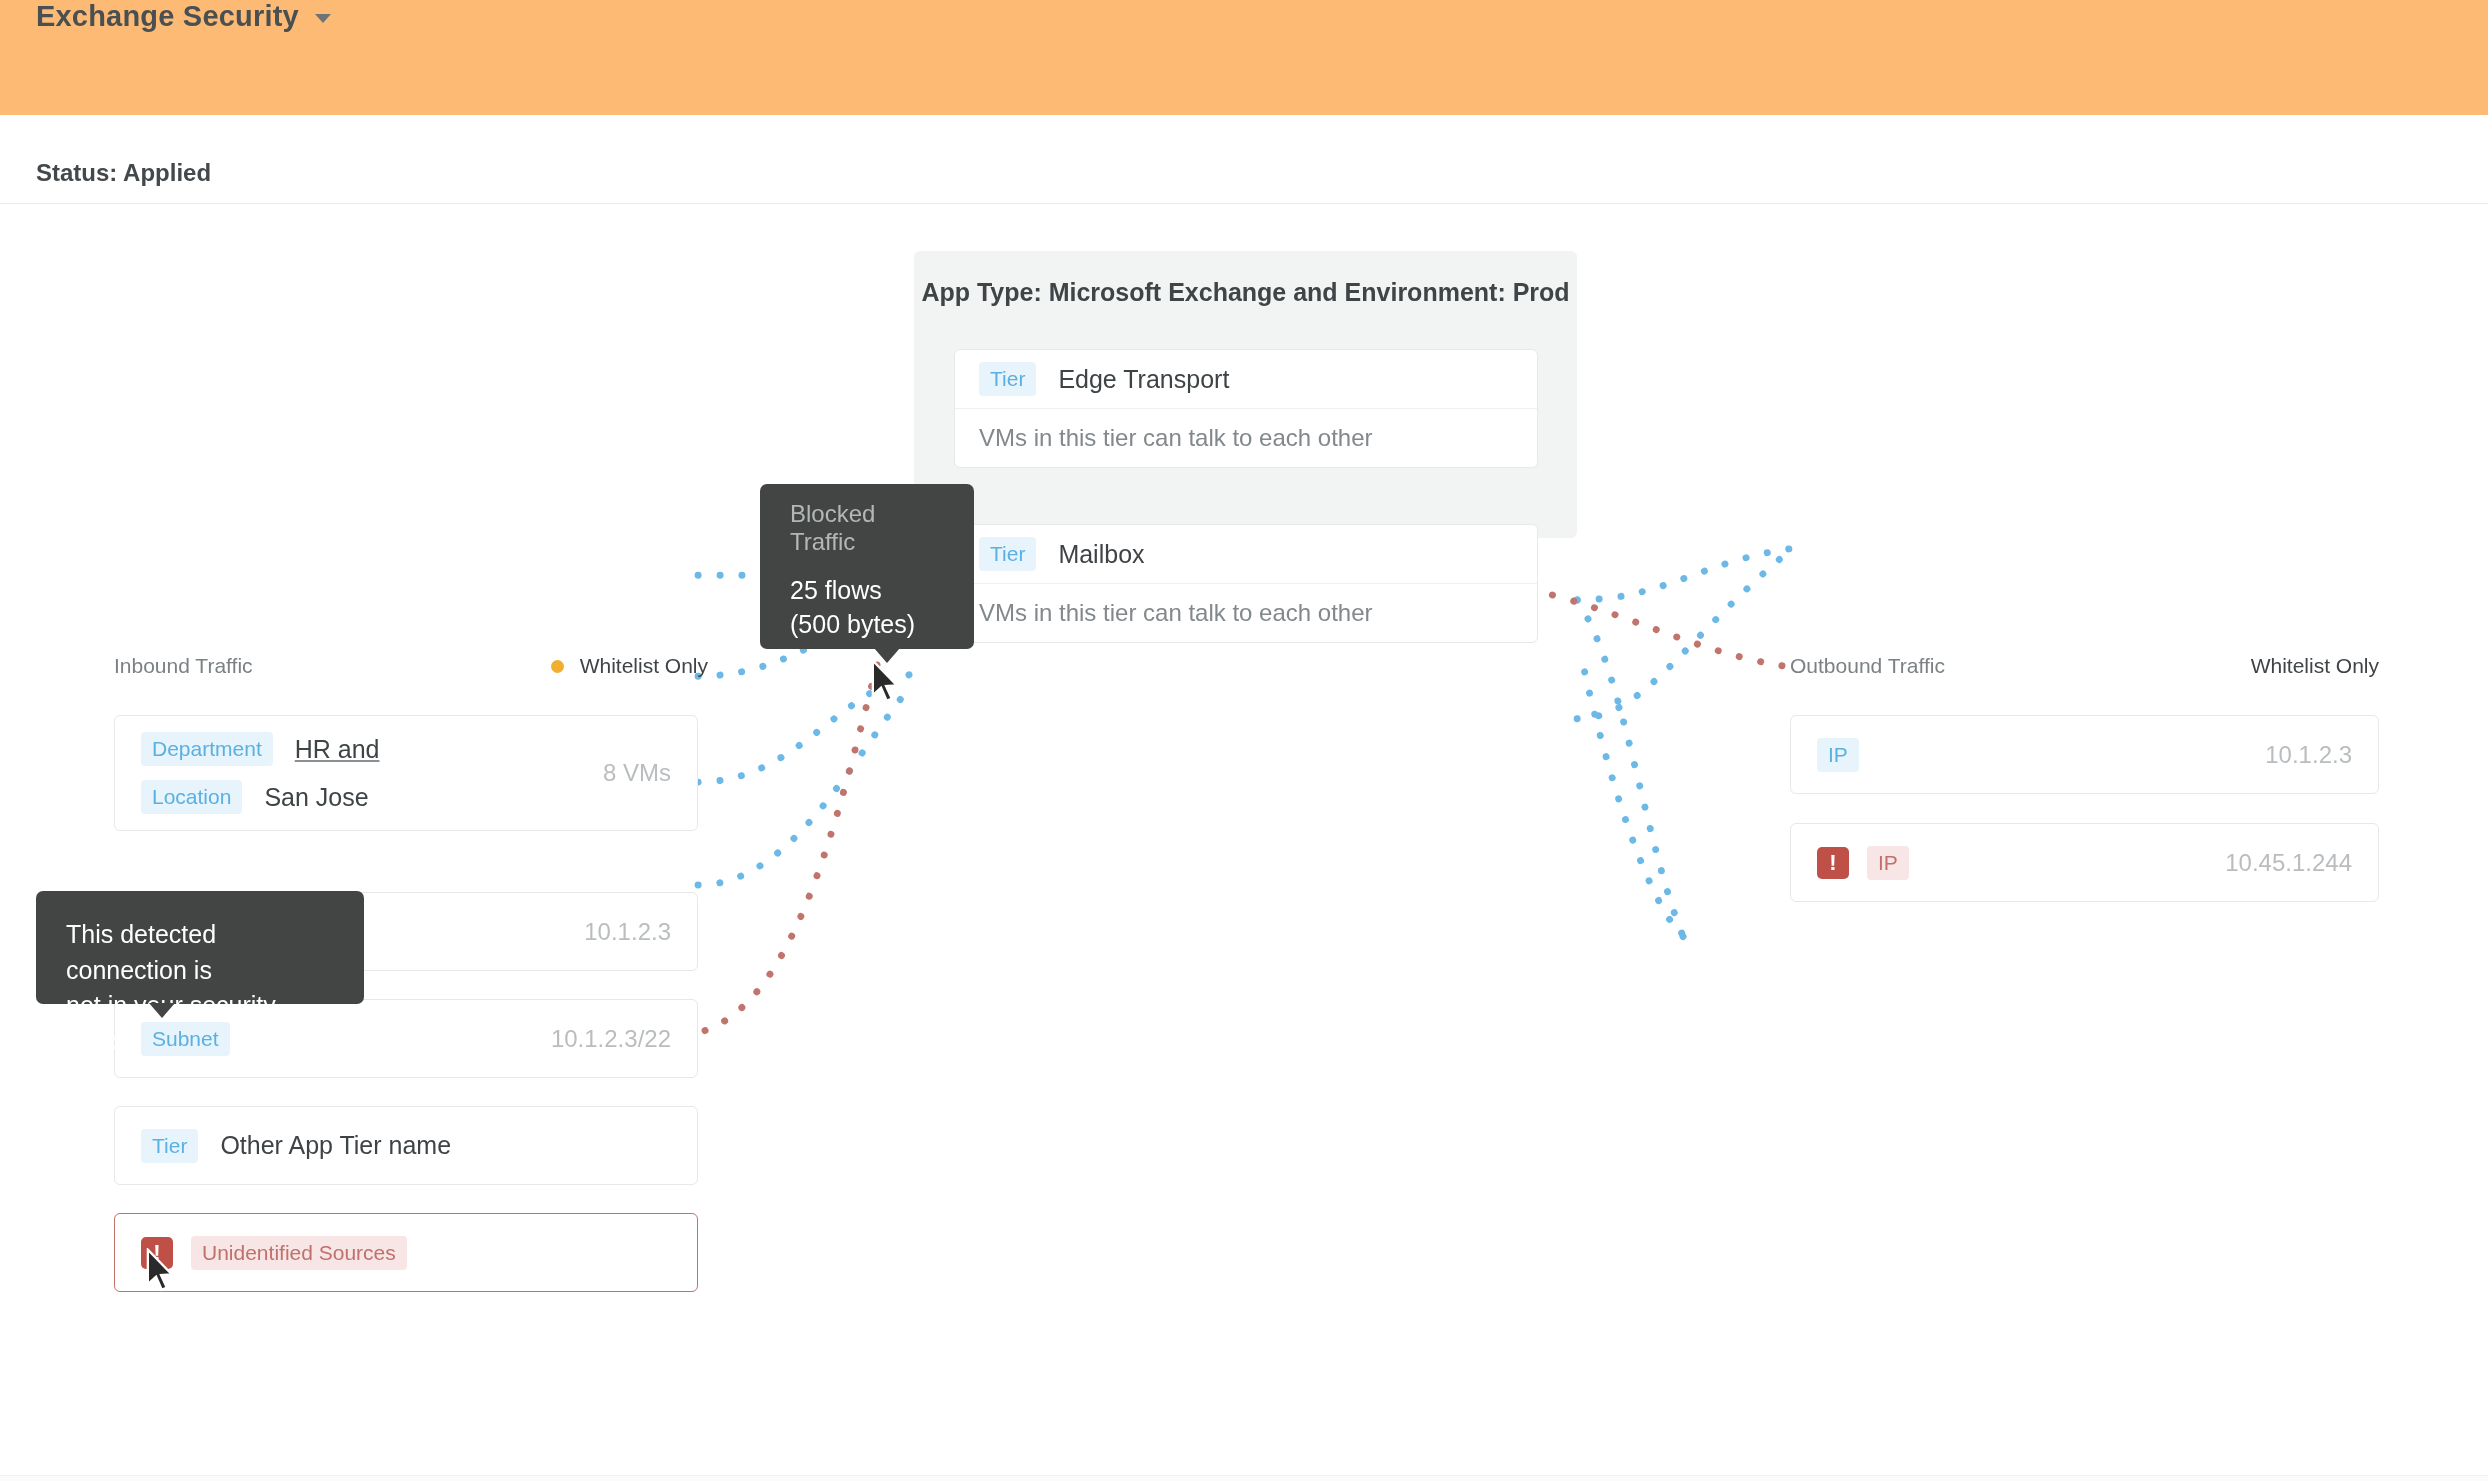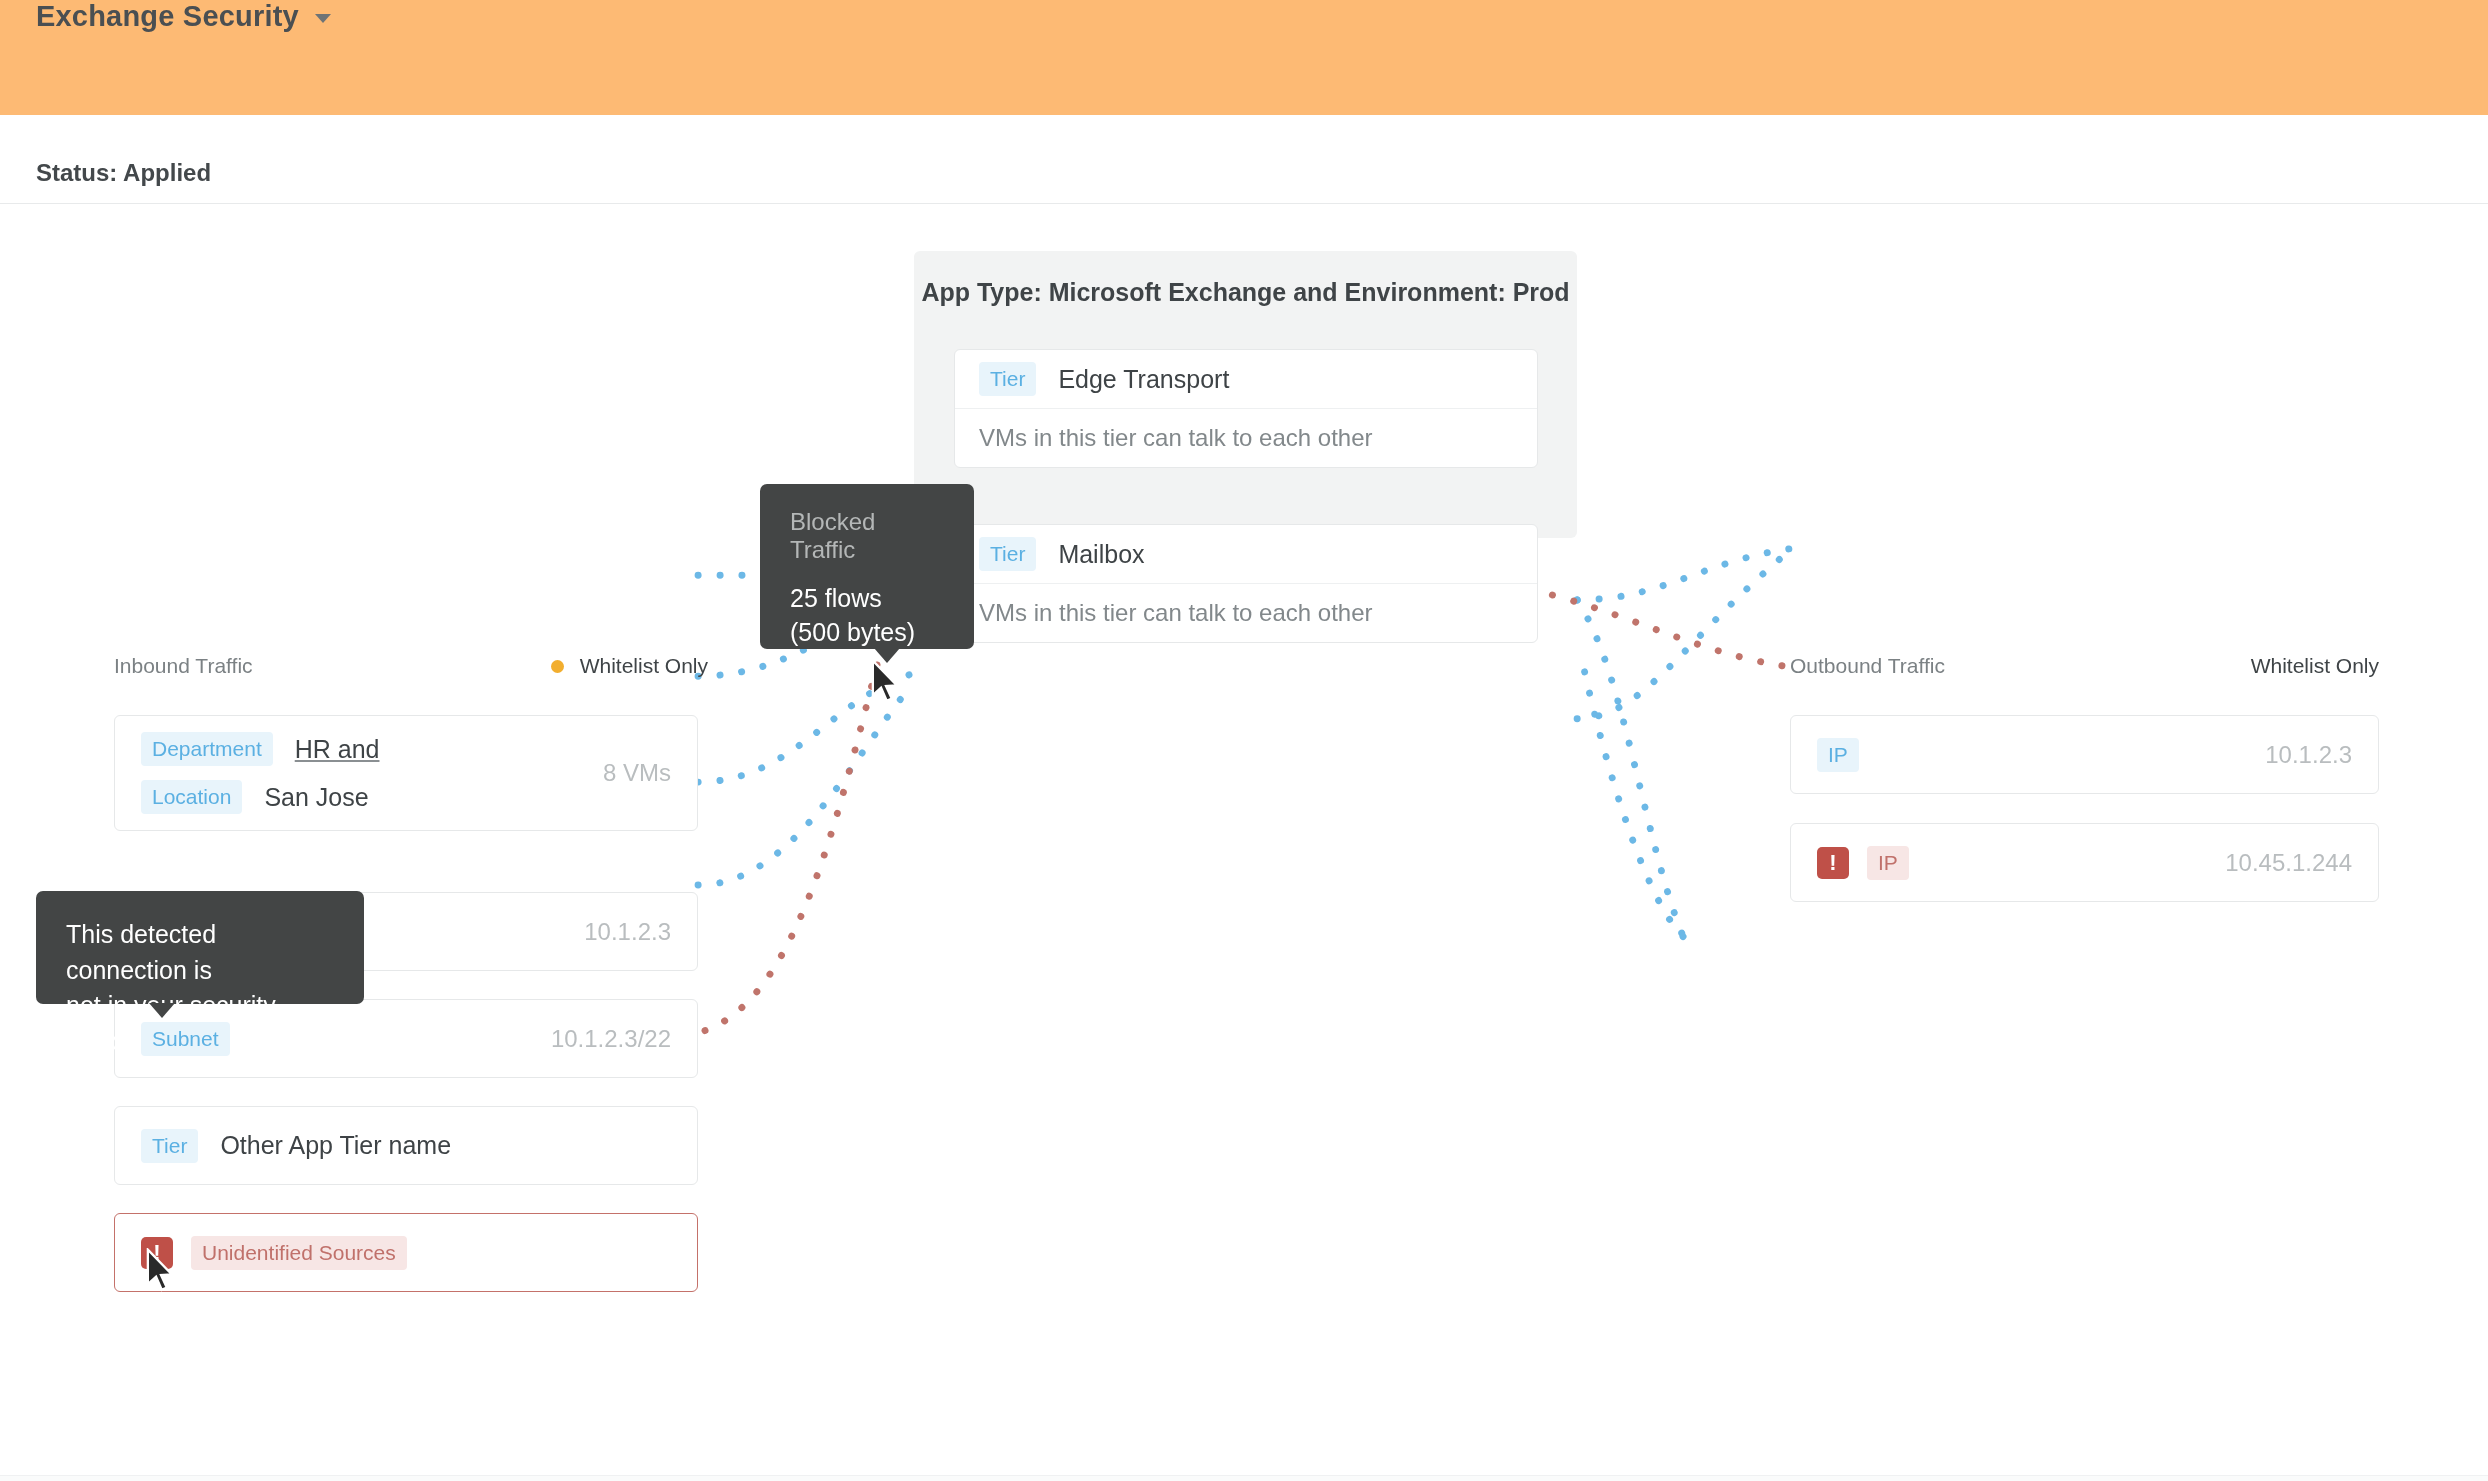--- a/index.html
+++ b/index.html
@@ -138,21 +138,21 @@
     border-bottom: 1px solid #eef0f1;
   }
   .tier-card .tc-bot {
     height: 57px; display: flex; align-items: center; padding: 0 24px;
     font-size: 24px; color: #82888b;
   }
 
   
   .tooltip {
     position: absolute; background: #434545; border-radius: 7px;
-    color: #ffffff; z-index: 40; padding: 24px 30px;
+    color: #ffffff; z-index: 40; padding: 16px 30px;
   }
   .tt-title { font-size: 24px; color: #b4b7b7; margin-bottom: 18px; }
   .tt-line { font-size: 25px; color: #ffffff; line-height: 1.34; white-space: nowrap; }
   .tooltip .tail {
     position: absolute; width: 0; height: 0;
     border-left: 13px solid transparent;
     border-right: 13px solid transparent;
     border-top: 15px solid #434545;
   }
   .tt-body { font-size: 25px; color: #ffffff; line-height: 1.42; }

